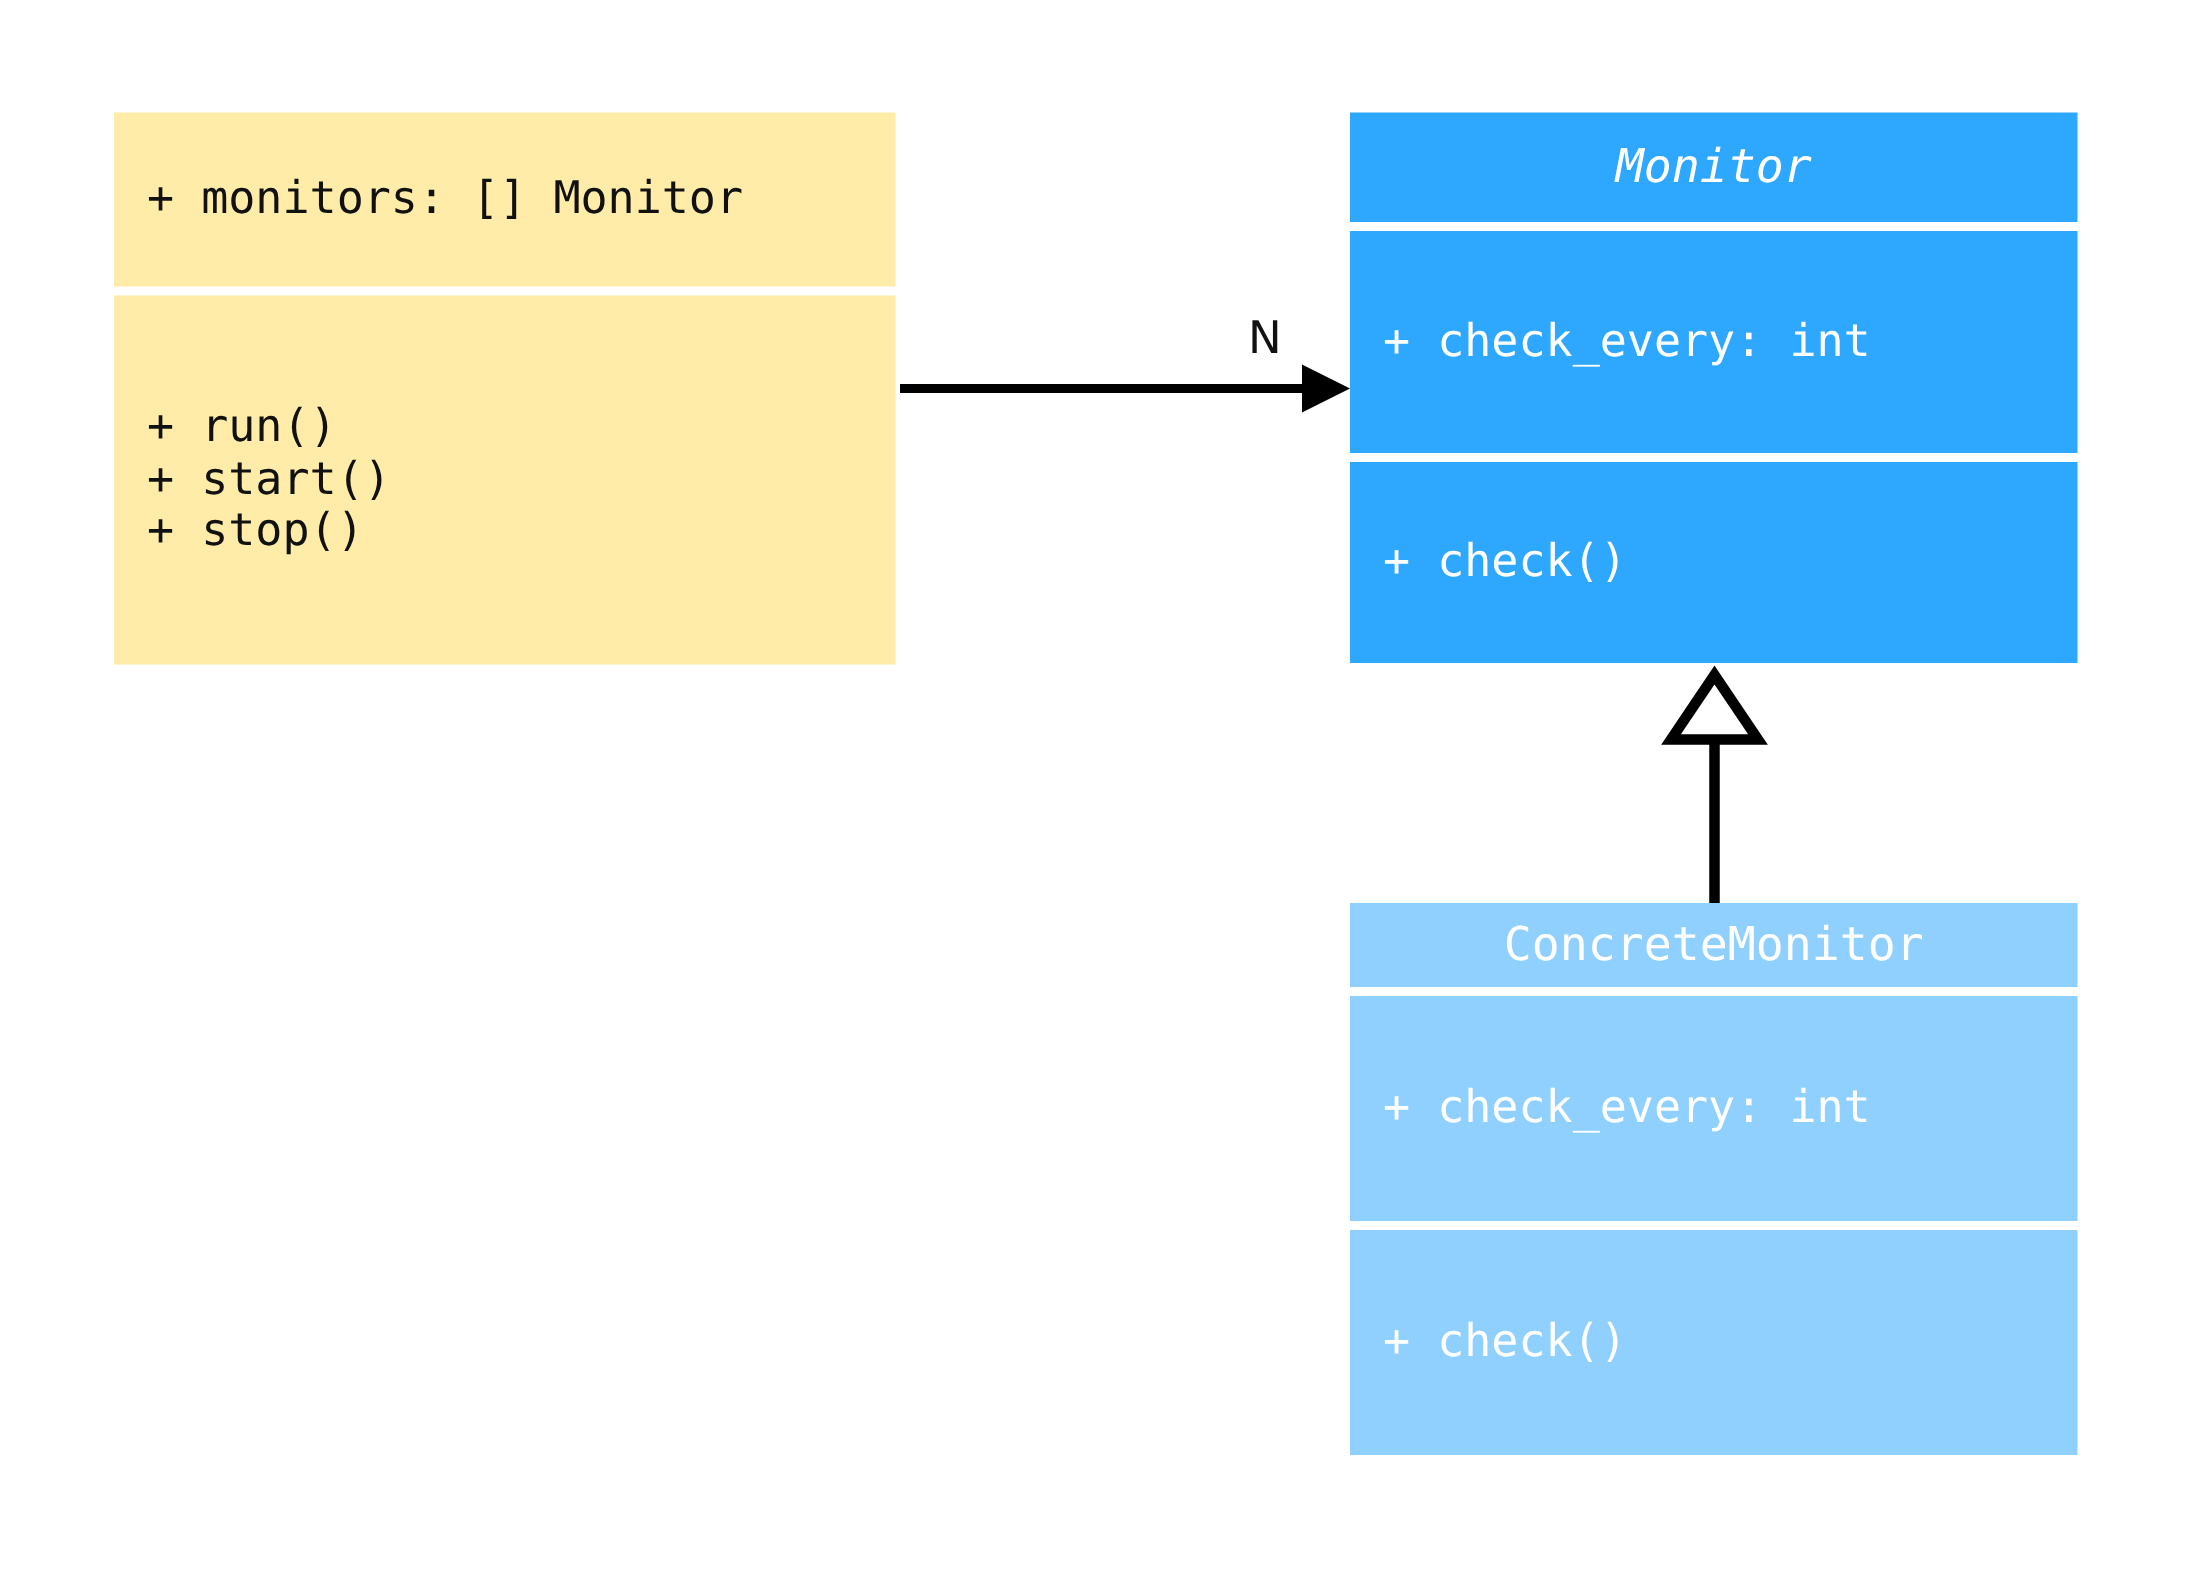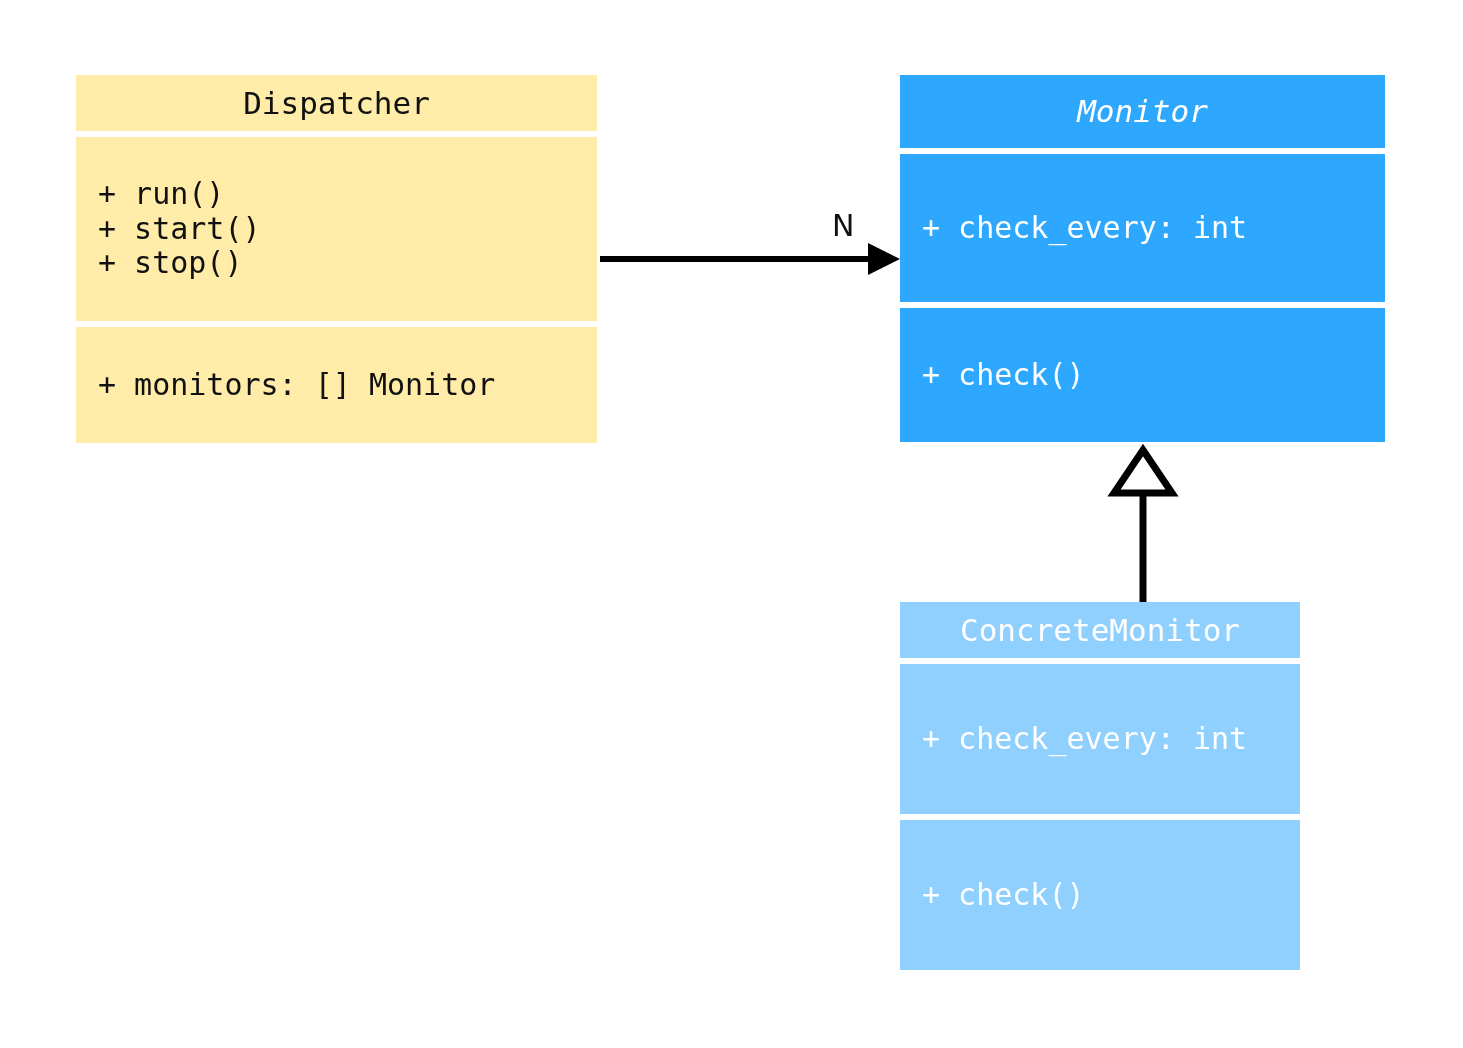--- a/index.html
+++ b/index.html
@@ -100,21 +100,21 @@
     color: #ffffff;
   }
   #monitor .cmp-title   { height: 73px; }
   #monitor .cmp-attrs   { height: 148px; }
   #monitor .cmp-methods { flex: 1 1 auto; }
 
   
   #concrete-monitor {
     left: 900px;
     top: 602px;
-    width: 400px;
+    width: 485px;
     height: 368px;
   }
   #concrete-monitor .compartment {
     background: #8fd0ff;
   }
   #concrete-monitor .class-title,
   #concrete-monitor .member {
     color: #ffffff;
   }
   #concrete-monitor .cmp-title   { height: 56px; }
@@ -142,30 +142,27 @@
     left: 832px;
     top: 208px;
   }
 </style>
 </head>
 <body>
 
 <div id="canvas">
 
   <div class="uml-class" id="dispatcher">
-    <div class="compartment title cmp-title">
-      <span class="class-title">Dispatcher</span>
+    <div class="compartment cmp-attrs member-list">
+      <span class="member">+ monitors: [] Monitor</span>
     </div>
     <div class="compartment cmp-methods member-list">
       <span class="member">+ run()</span>
       <span class="member">+ start()</span>
       <span class="member">+ stop()</span>
-    </div>
-    <div class="compartment cmp-attrs member-list">
-      <span class="member">+ monitors: [] Monitor</span>
     </div>
   </div>
 
   <div class="uml-class" id="monitor">
     <div class="compartment title cmp-title">
       <span class="class-title abstract">Monitor</span>
     </div>
     <div class="compartment cmp-attrs member-list">
       <span class="member">+ check_every: int</span>
     </div>

